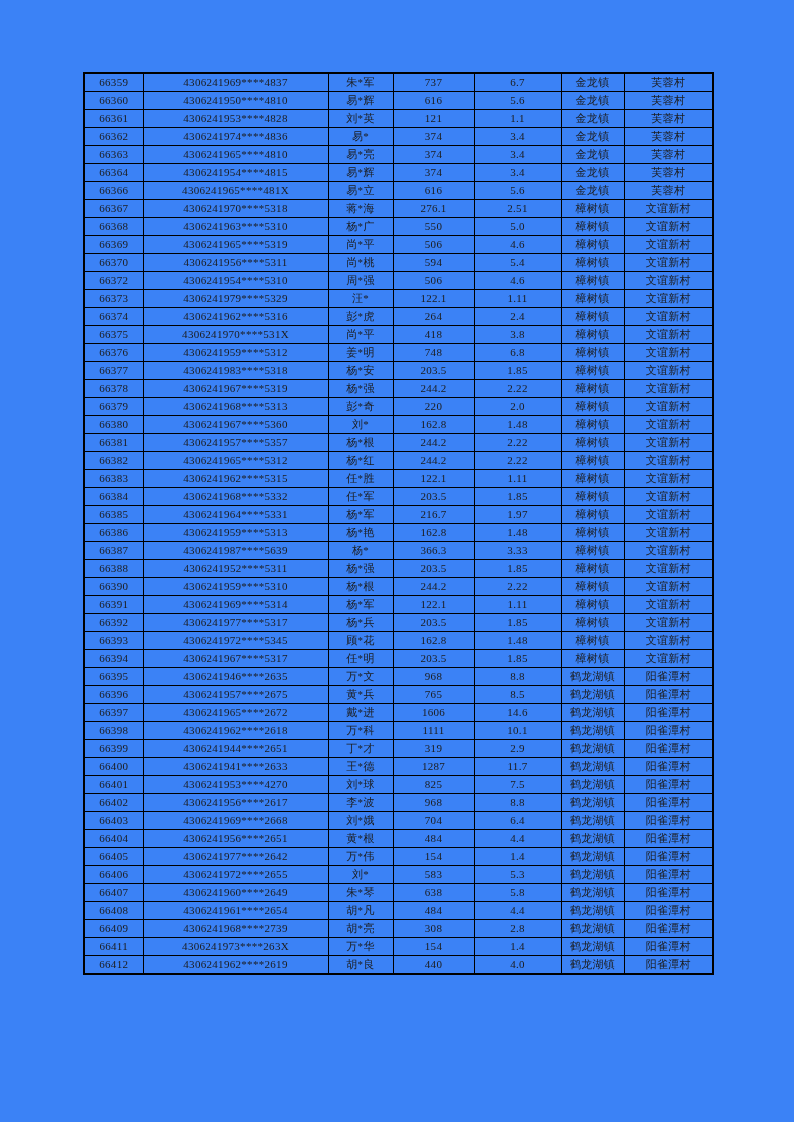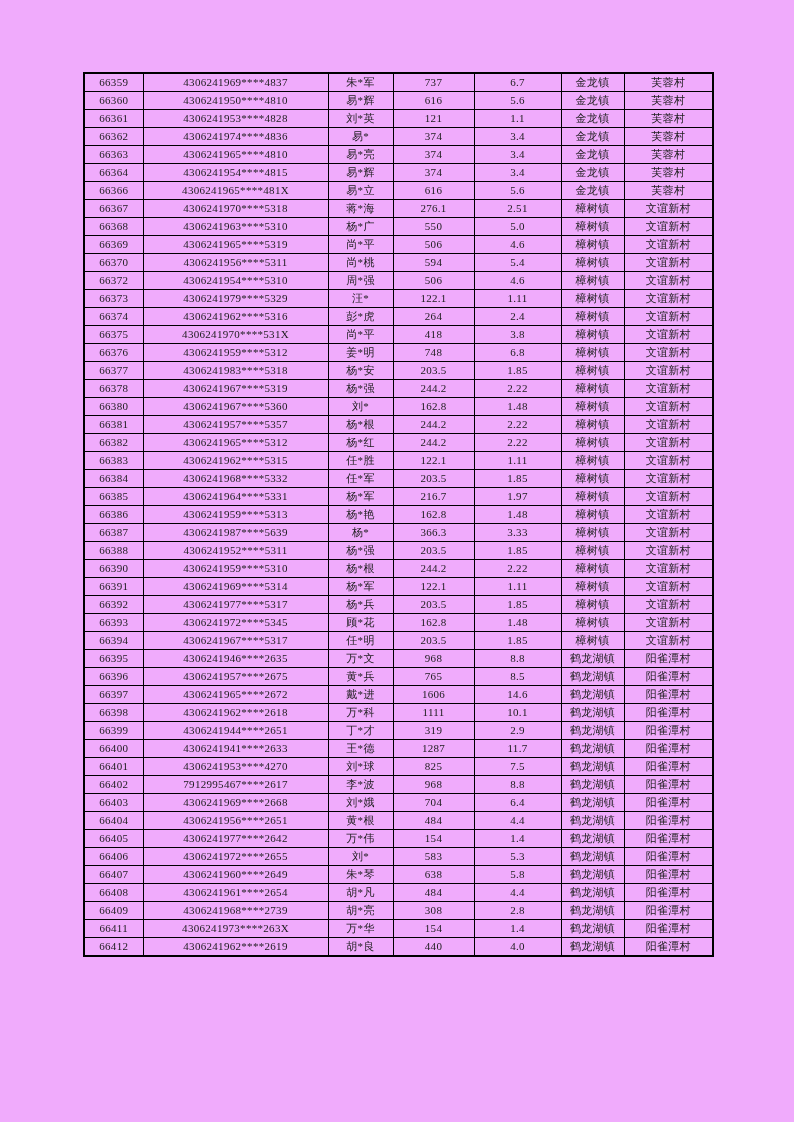--- a/index.html
+++ b/index.html
@@ -13,21 +13,21 @@
     position: relative;
     font-family: "Liberation Serif", "DejaVu Serif", serif;
     overflow: hidden;
   }
   .page {
     position: absolute;
     left: 0;
     top: 0;
     width: 794px;
     height: 1122px;
-    background: #f0abfc;
+    background: #3b82f6;
   }
   table.records {
     position: absolute;
     left: 83px;
     top: 72px;
     width: 629px;
     border-collapse: collapse;
     table-layout: fixed;
     border: 2px solid #000000;
   }
@@ -223,20 +223,29 @@
         <tr>
           <td>66378</td>
           <td>4306241967****5319</td>
           <td>杨*强</td>
           <td>244.2</td>
           <td>2.22</td>
           <td>樟树镇</td>
           <td>文谊新村</td>
         </tr>
         <tr>
+          <td>66379</td>
+          <td>4306241968****5313</td>
+          <td>彭*奇</td>
+          <td>220</td>
+          <td>2.0</td>
+          <td>樟树镇</td>
+          <td>文谊新村</td>
+        </tr>
+        <tr>
           <td>66380</td>
           <td>4306241967****5360</td>
           <td>刘*</td>
           <td>162.8</td>
           <td>1.48</td>
           <td>樟树镇</td>
           <td>文谊新村</td>
         </tr>
         <tr>
           <td>66381</td>
@@ -413,21 +422,21 @@
           <td>66401</td>
           <td>4306241953****4270</td>
           <td>刘*球</td>
           <td>825</td>
           <td>7.5</td>
           <td>鹤龙湖镇</td>
           <td>阳雀潭村</td>
         </tr>
         <tr>
           <td>66402</td>
-          <td>7912995467****2617</td>
+          <td>4306241956****2617</td>
           <td>李*波</td>
           <td>968</td>
           <td>8.8</td>
           <td>鹤龙湖镇</td>
           <td>阳雀潭村</td>
         </tr>
         <tr>
           <td>66403</td>
           <td>4306241969****2668</td>
           <td>刘*娥</td>

